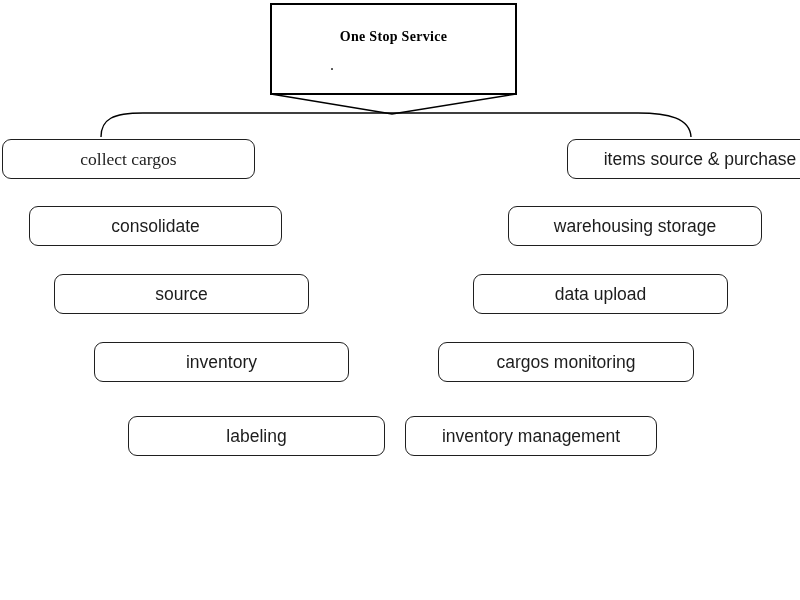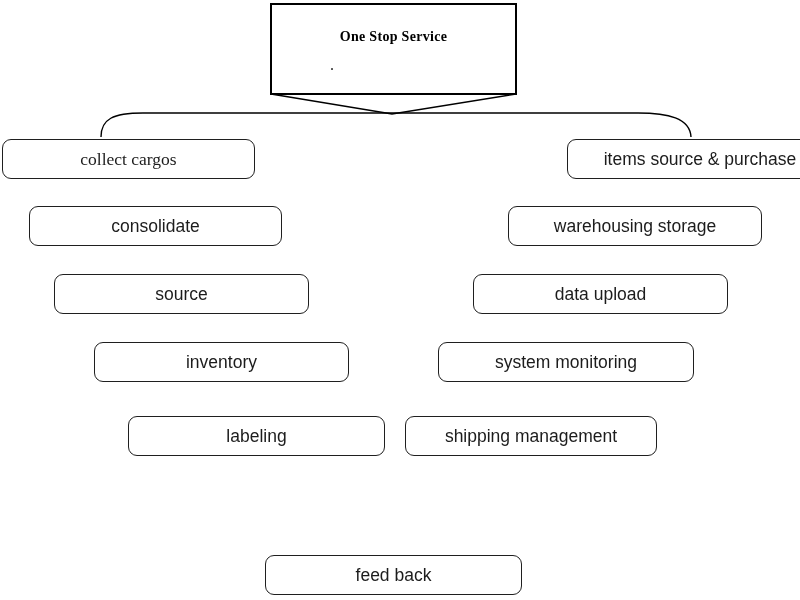--- a/index.html
+++ b/index.html
@@ -80,21 +80,20 @@
   <div class="root-box">
     <div class="root-title">One Stop Service</div>
     <div class="root-period">.</div>
   </div>
 
   <div class="node" style="left:2px;   top:139px; width:251px;font-family:Liberation Serif, serif;">collect cargos</div>
   <div class="node" style="left:29px;  top:206px; width:251px;">consolidate</div>
   <div class="node" style="left:54px;  top:274px; width:253px;">source</div>
   <div class="node" style="left:94px;  top:342px; width:253px;">inventory</div>
   <div class="node" style="left:128px; top:416px; width:255px;">labeling</div>
-  <div class="node" style="left:265px; top:555px; width:255px;">feed back</div>
 
   <div class="node" style="left:567px; top:139px; width:246px;padding-left:9px;">items source &amp; purchase</div>
   <div class="node" style="left:508px; top:206px; width:252px;">warehousing storage</div>
   <div class="node" style="left:473px; top:274px; width:253px;">data upload</div>
-  <div class="node" style="left:438px; top:342px; width:254px;">system monitoring</div>
-  <div class="node" style="left:405px; top:416px; width:250px;">shipping management</div>
+  <div class="node" style="left:438px; top:342px; width:254px;">cargos monitoring</div>
+  <div class="node" style="left:405px; top:416px; width:250px;">inventory management</div>
 
 </div>
 
 </body></html>

